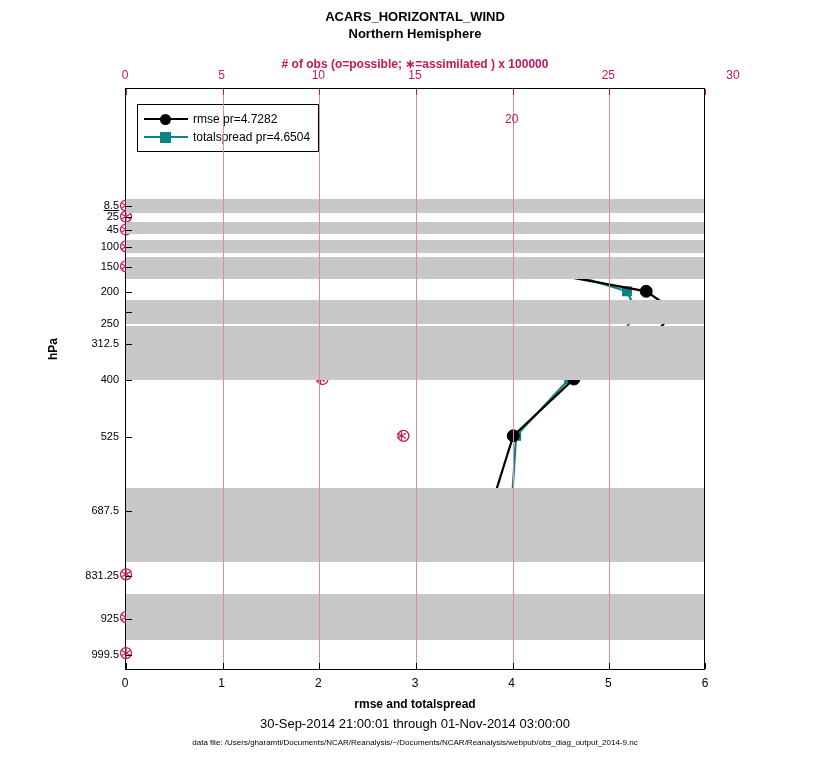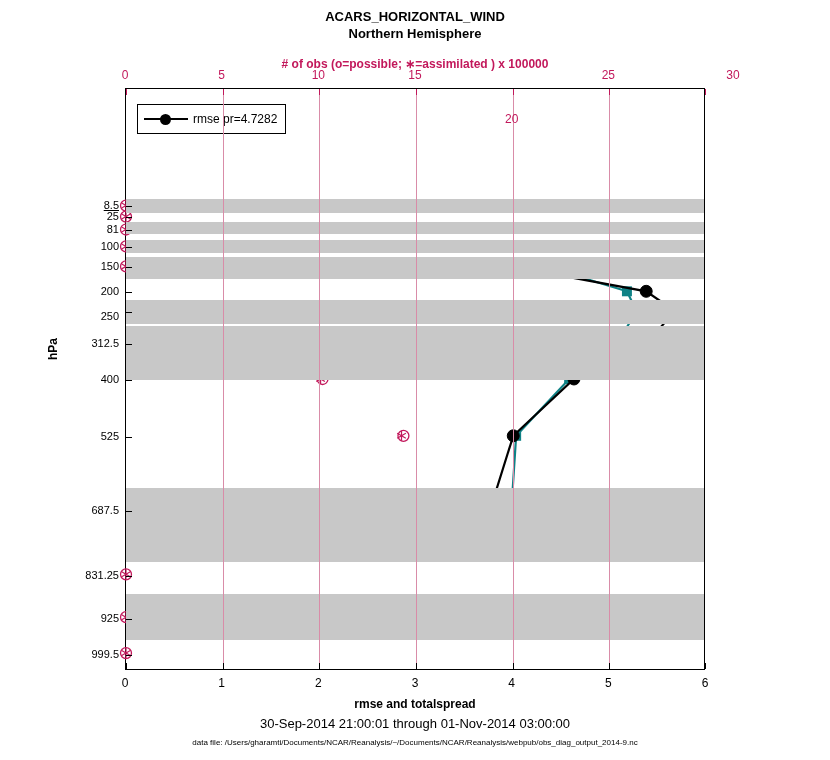--- a/index.html
+++ b/index.html
@@ -303,20 +303,27 @@
       <circle cx="365.4" cy="422" r="6" fill="#000000" stroke="#000000" stroke-width="1"></circle>
     </svg>
 
   <div id="legend">
     <div class="legend-row">
       <span class="legend-sample">
         <span class="ln" style="background:#000000"></span>
         <span class="mk circ" style="background:#000000"></span>
       </span>
       <span>rmse pr=4.7282</span>
+    </div>
+    <div class="legend-row">
+      <span class="legend-sample">
+        <span class="ln" style="background:#0f8286"></span>
+        <span class="mk" style="background:#0f8286"></span>
+      </span>
+      <span>totalspread pr=4.6504</span>
     </div>
   </div>
 <div class="band" style="top: 110px; height: 14px;"></div>
     <div class="band" style="top: 133px; height: 12px;"></div>
     <div class="band" style="top: 151px; height: 13px;"></div>
     <div class="band" style="top: 168px; height: 22px;"></div>
     <div class="band" style="top: 211px; height: 24px;"></div>
     <div class="band" style="top: 237px; height: 54px;"></div>
     <div class="band" style="top: 399px; height: 74px;"></div>
     <div class="band" style="top: 505px; height: 46px;"></div>
@@ -368,24 +375,24 @@
 <div class="tick-bottom" style="left: 705px; top: 676px;">6</div>
 <div class="tick-top" style="left: 125px; top: 68px;">0</div>
 <div class="tick-top" style="left: 221.667px; top: 68px;">5</div>
 <div class="tick-top" style="left: 318.333px; top: 68px;">10</div>
 <div class="tick-top" style="left: 415px; top: 68px;">15</div>
 <div class="tick-top" style="left: 511.667px; top: 68px; margin-top: 44px;">20</div>
 <div class="tick-top" style="left: 608.333px; top: 68px;">25</div>
 <div class="tick-top" style="left: 705px; top: 68px; margin-left: 28px;">30</div>
 <div class="tick-left" style="left: 63px; width: 56px; top: 205px; text-decoration: underline;">8.5</div>
 <div class="tick-left" style="left: 63px; width: 56px; top: 216px;">25</div>
-<div class="tick-left" style="left: 63px; width: 56px; top: 229px;">81</div>
+<div class="tick-left" style="left: 63px; width: 56px; top: 229px;">45</div>
 <div class="tick-left" style="left: 63px; width: 56px; top: 246px;">100</div>
 <div class="tick-left" style="left: 63px; width: 56px; top: 266px;">150</div>
 <div class="tick-left" style="left: 63px; width: 56px; top: 291px;">200</div>
-<div class="tick-left" style="left: 63px; width: 56px; top: 316px;">250</div>
+<div class="tick-left" style="left: 63px; width: 56px; top: 323px;">250</div>
 <div class="tick-left" style="left: 63px; width: 56px; top: 343px;">312.5</div>
 <div class="tick-left" style="left: 63px; width: 56px; top: 379px;">400</div>
 <div class="tick-left" style="left: 63px; width: 56px; top: 436px;">525</div>
 <div class="tick-left" style="left: 63px; width: 56px; top: 510px;">687.5</div>
 <div class="tick-left" style="left: 63px; width: 56px; top: 575px;">831.25</div>
 <div class="tick-left" style="left: 63px; width: 56px; top: 618px;">925</div>
 <div class="tick-left" style="left: 63px; width: 56px; top: 654px;">999.5</div>
 
 </body></html>

